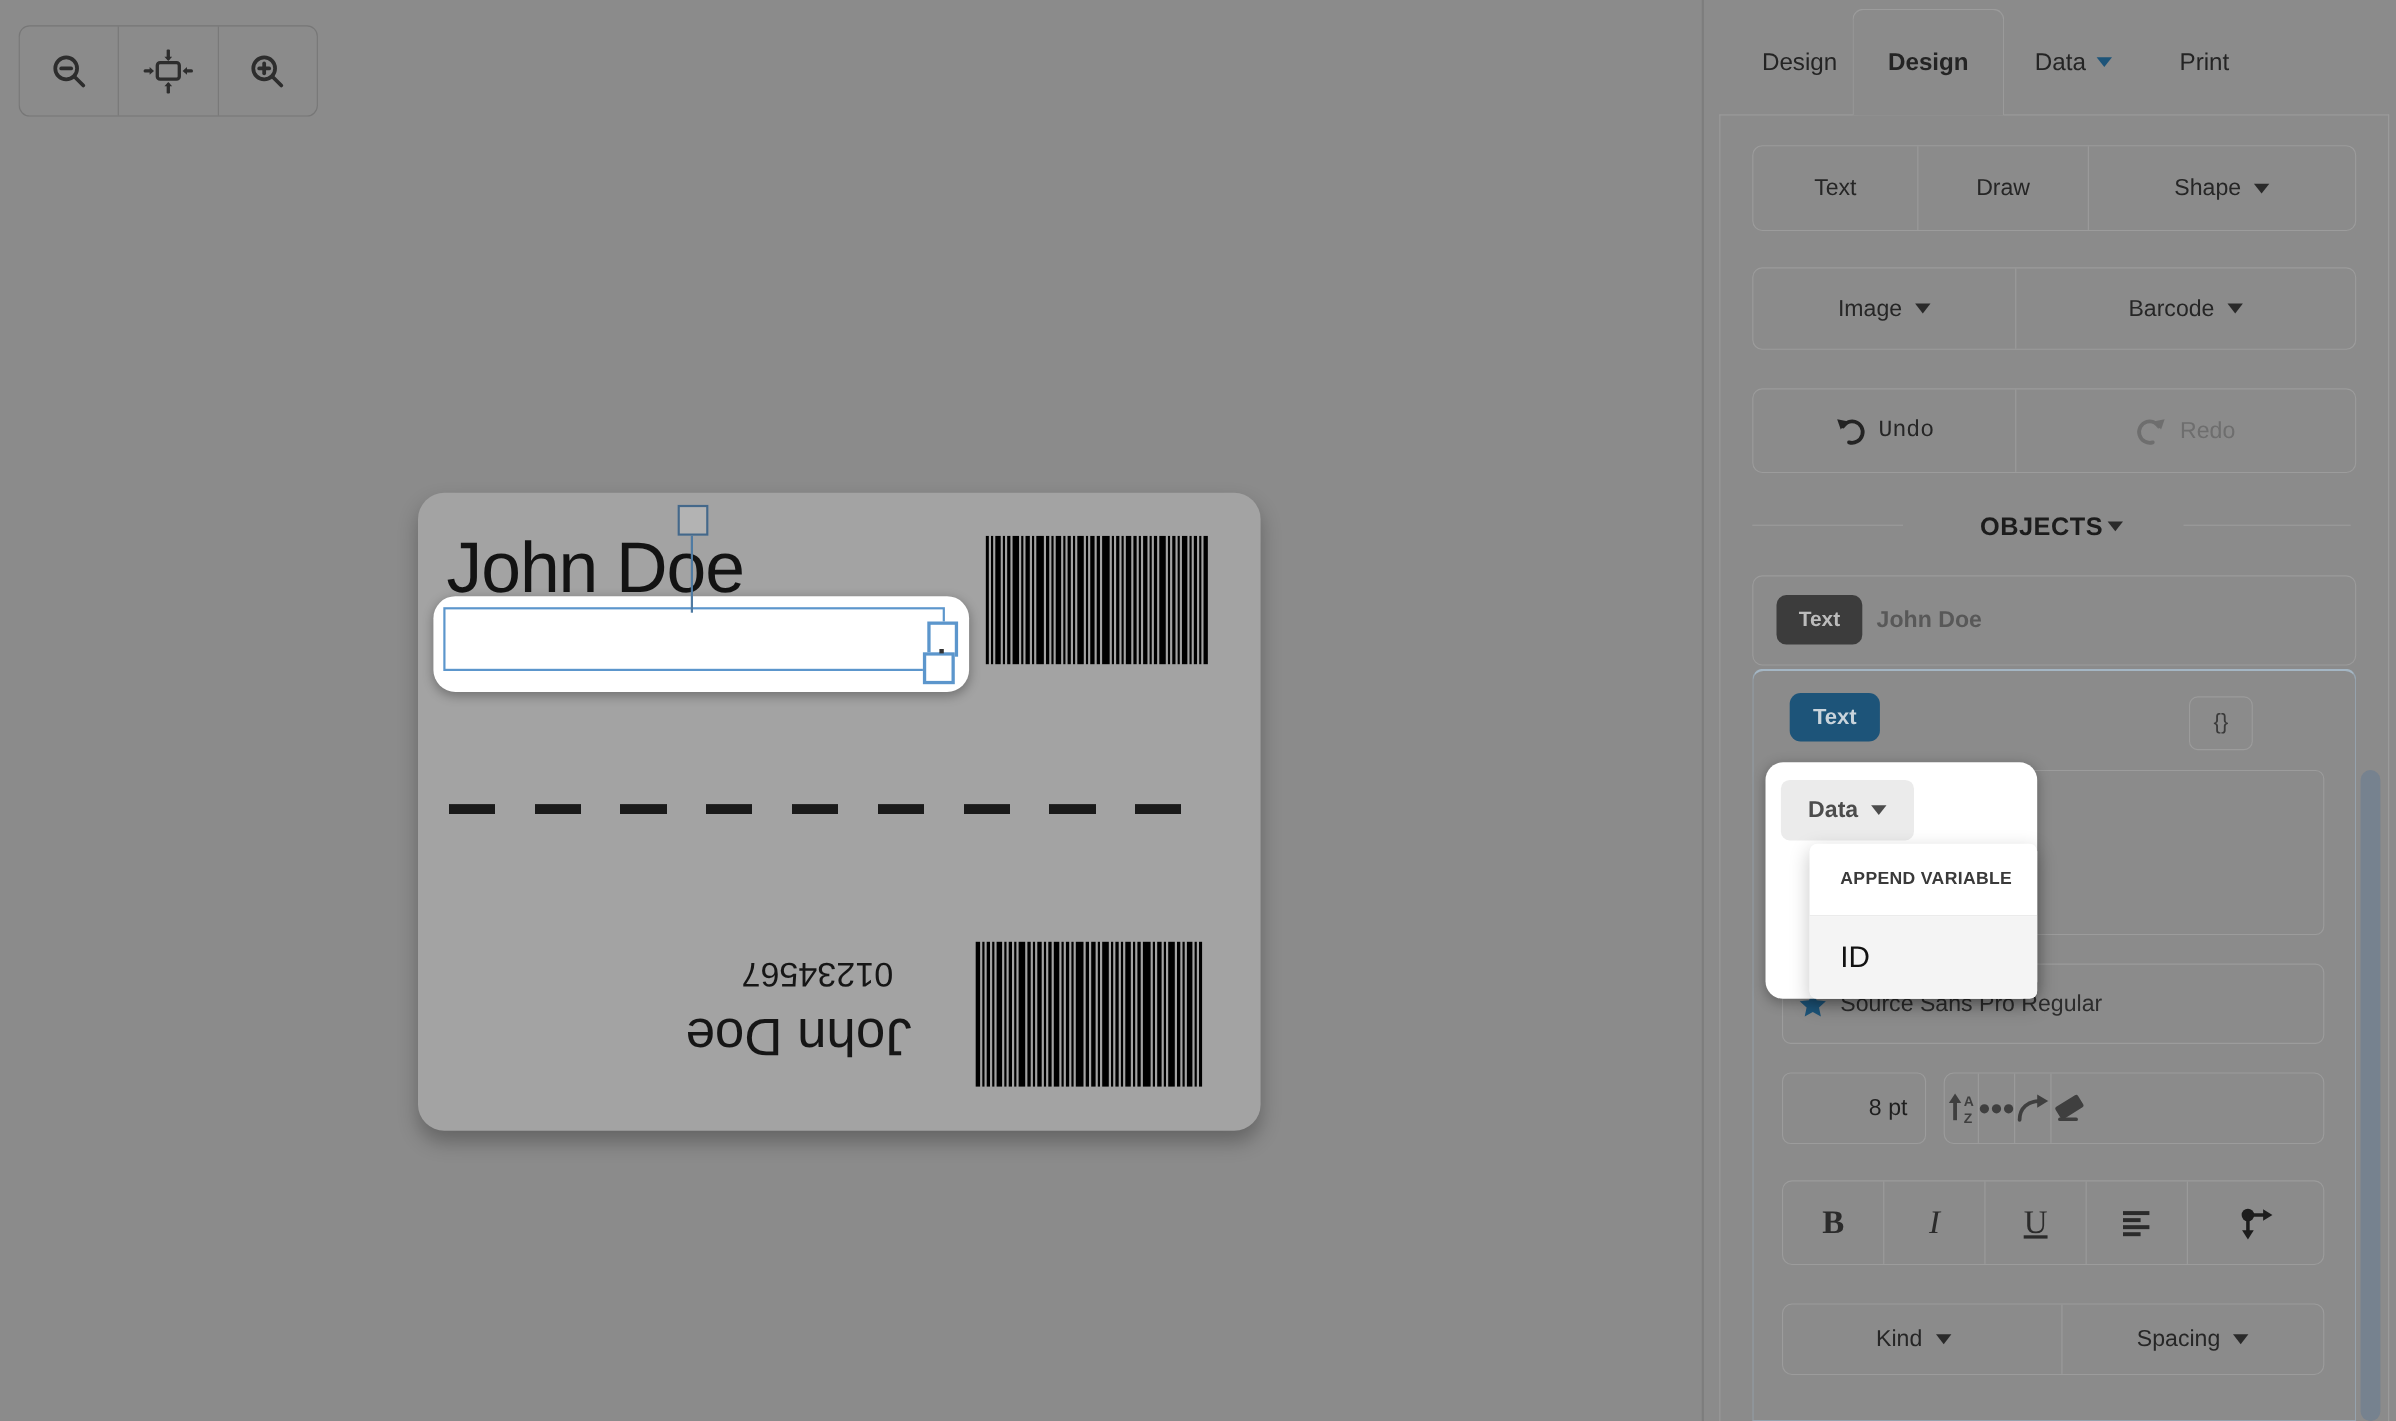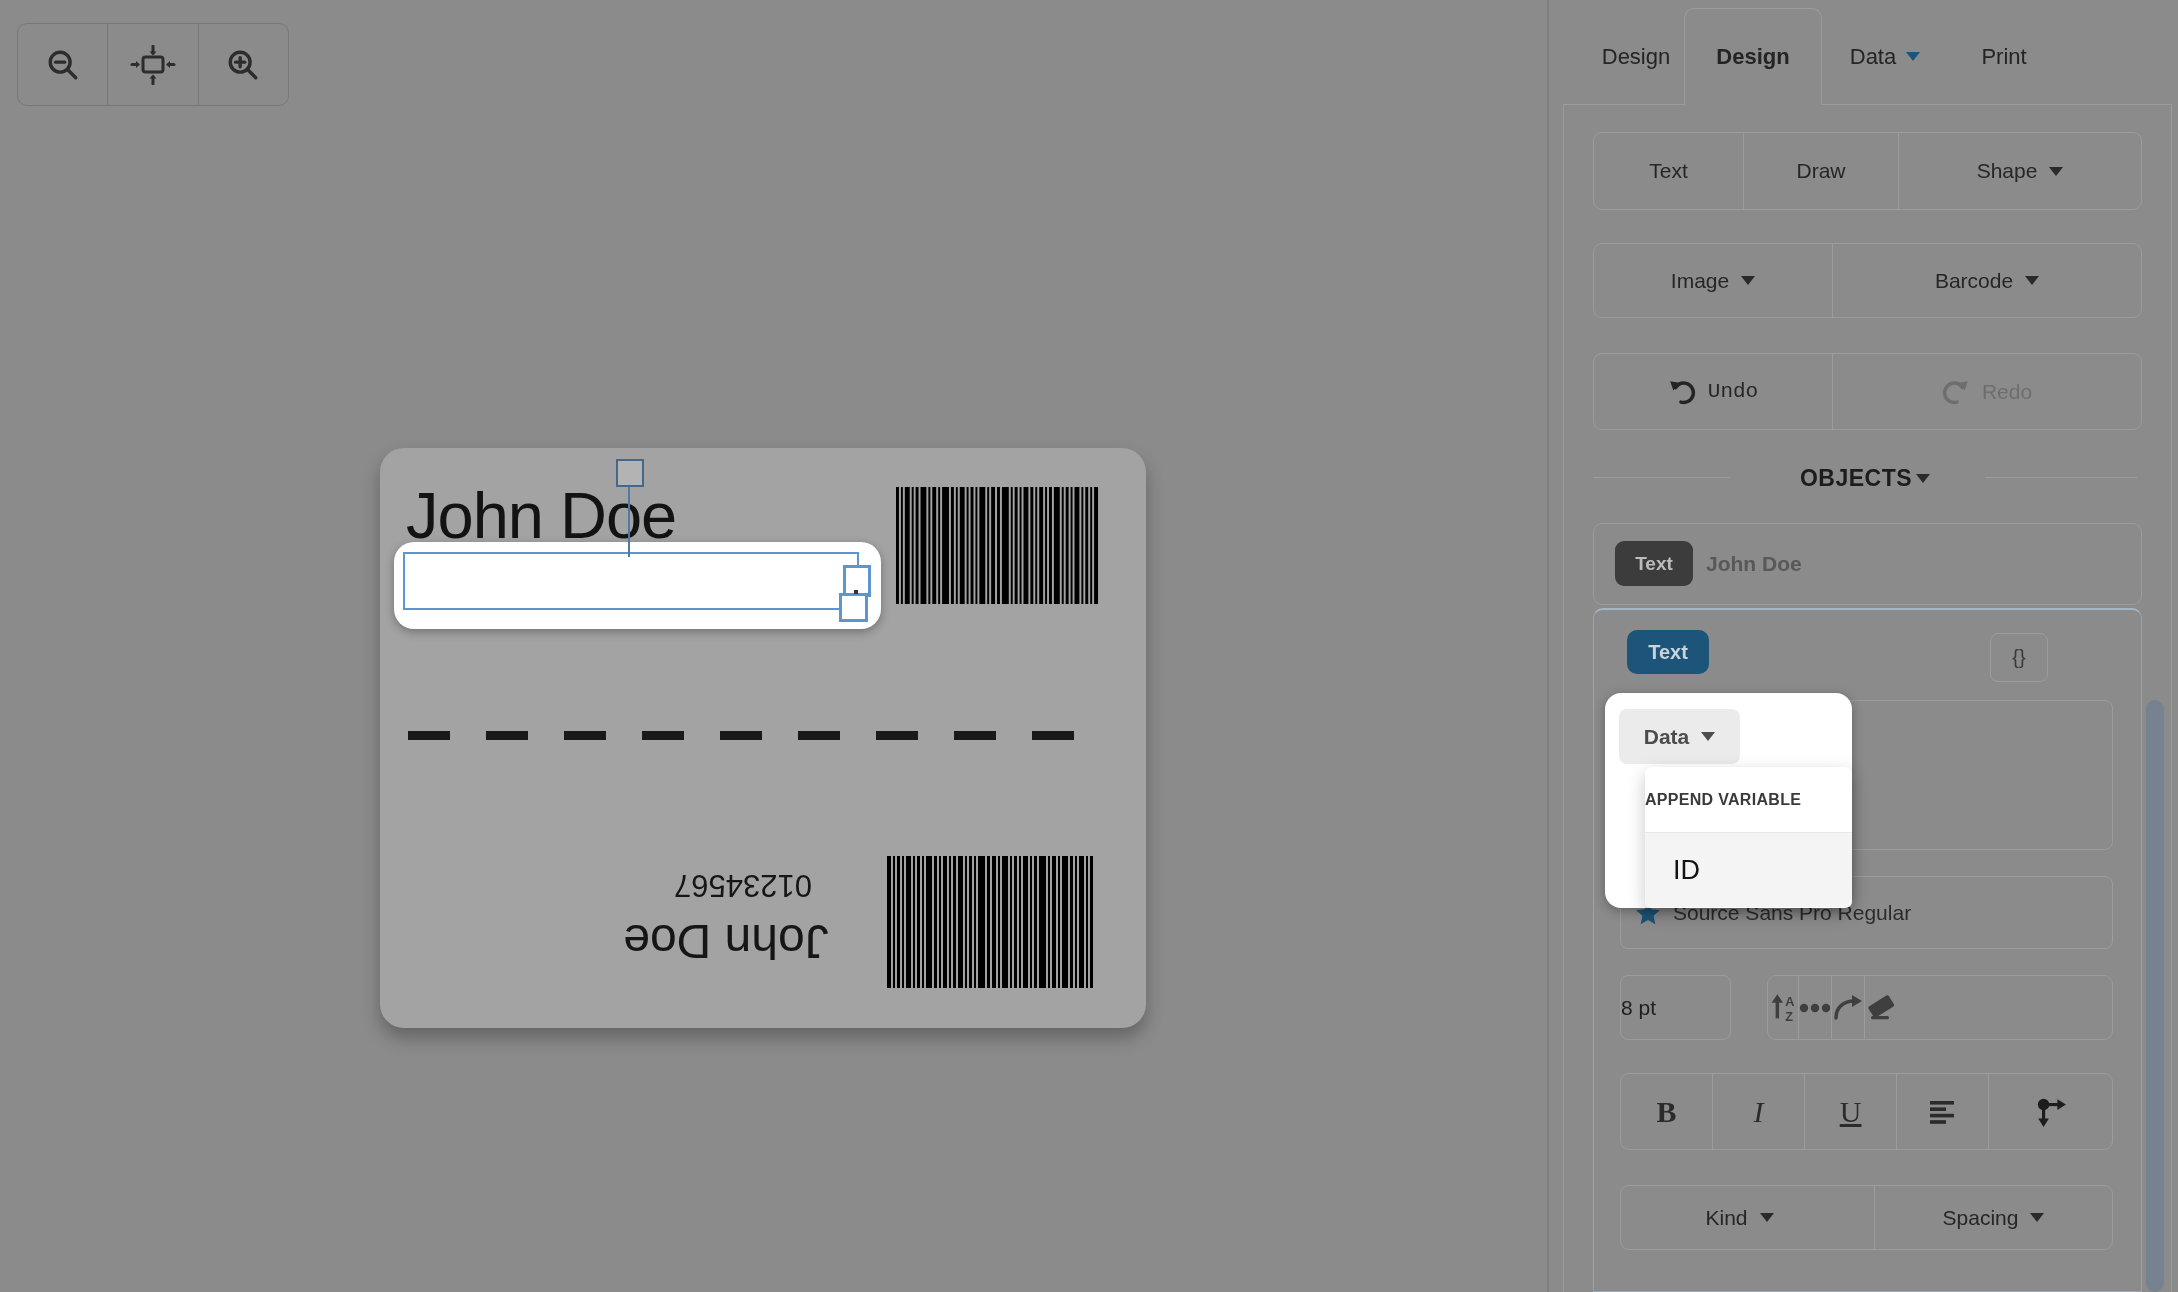--- a/index.html
+++ b/index.html
@@ -70,29 +70,29 @@
     color:#3a3a3a; font-size:20px; display:flex; align-items:center; justify-content:center; }
   .data-input { left:1620px; top:700px; width:493px; height:150px; border:1px solid #9c9c9c; border-radius:8px; }
 
   .spot-dropdown { left:1605px; top:693px; width:247px; height:215px; background:#fff; border-radius:16px;
     box-shadow:0 3px 12px rgba(0,0,0,0.30); z-index:10; }
   .data-chip { left:14px; top:16px; width:121px; height:55px; background:#ebebeb; border-radius:8px;
     display:flex; align-items:center; justify-content:center; gap:12px; font-size:21px; font-weight:bold; color:#4c4c4c; }
   .data-chip .caret { border-top-color:#4c4c4c; }
   .menu { left:40px; top:74px; width:207px; height:141px; background:#fff; border-radius:7px;
     box-shadow:0 6px 18px rgba(0,0,0,0.22); overflow:hidden; z-index:11; }
-  .menu-hdr { height:66px; display:flex; align-items:center; font-size:16px;
+  .menu-hdr { height:66px; display:flex; align-items:center; padding-left:28px; font-size:16px;
     font-weight:bold; color:#3a3a3a; letter-spacing:0.3px; border-bottom:1px solid #e7e7e7; }
   .menu-item { height:74px; background:#f4f4f4; display:flex; align-items:center; padding-left:28px;
     font-size:27px; color:#121212; }
 
   .font-box { left:1620px; top:876px; width:493px; height:73px; border:1px solid #9c9c9c; border-radius:8px;
     display:flex; align-items:center; padding-left:14px; gap:12px; font-size:21px; color:#2c2c2c; }
-  .size-box { left:1620px; top:975px; width:111px; height:65px; border:1px solid #9c9c9c; border-radius:8px;
-    display:flex; align-items:center; justify-content:flex-start; padding-right:16px; font-size:21px; color:#1f1f1f; }
+  .size-box { left:1620px; top:975px; width:131px; height:65px; border:1px solid #9c9c9c; border-radius:8px;
+    display:flex; align-items:center; justify-content:flex-end; padding-right:16px; font-size:21px; color:#1f1f1f; }
   .icon-grp { color:#3f3f3f; }
   .fmt .cell { font-family:"Liberation Serif","DejaVu Serif",serif; font-size:30px; color:#2b2b2b; }
   .u-line { text-decoration:underline; }
 
   .scroll-thumb { left:2146px; top:700px; width:18px; height:592px; border-radius:9px; background:#76828f; }
 </style>
 </head>
 <body>
 
 <svg width="0" height="0" style="position:absolute">

